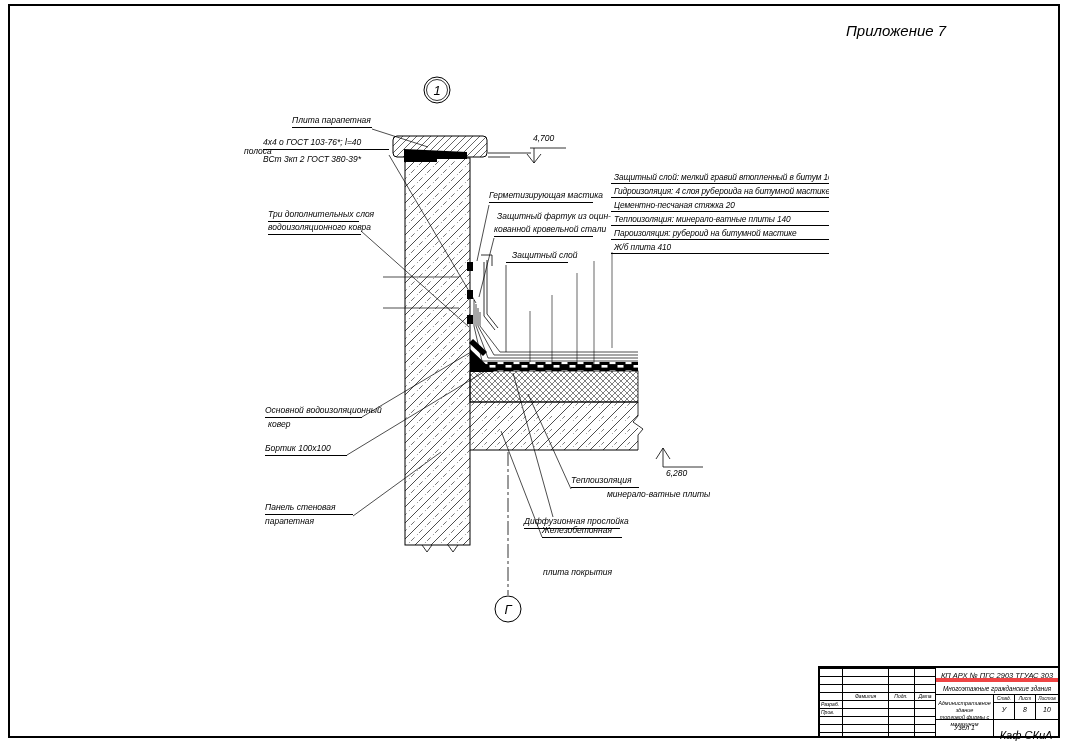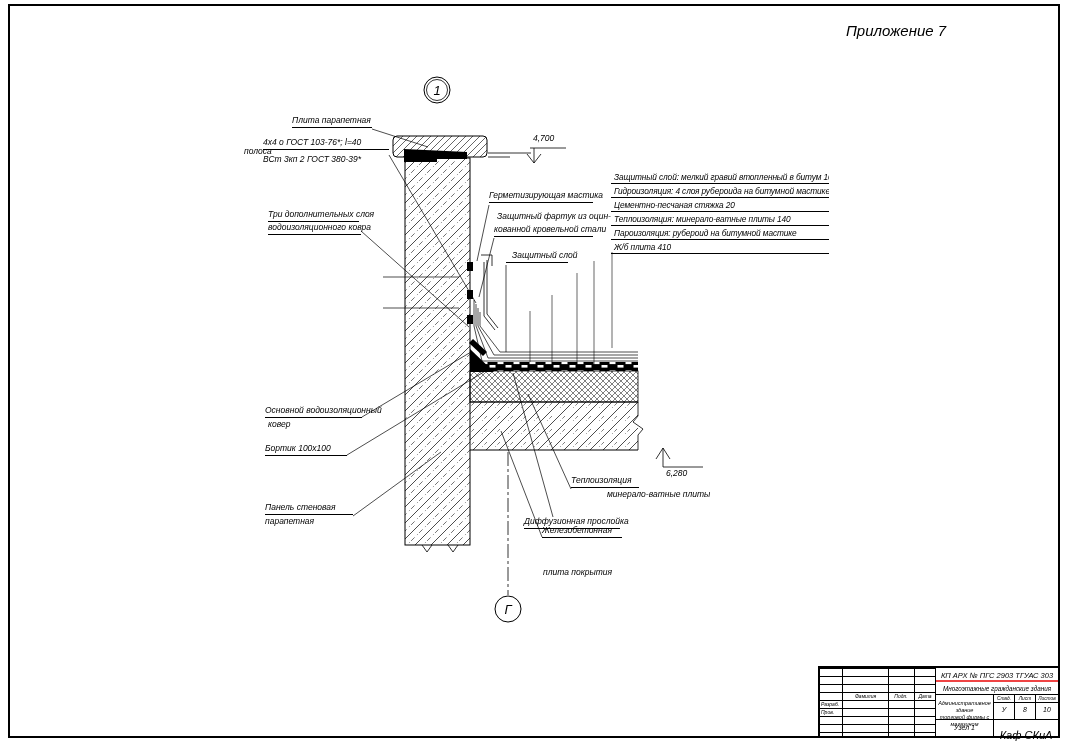--- a/index.html
+++ b/index.html
@@ -24,21 +24,21 @@
   .stamp{position:absolute;left:818px;top:666px;width:242px;height:72px;
          border:2px solid #000;box-sizing:border-box;background:#fff;}
   .stamp *{box-sizing:border-box;}
   .st-left{position:absolute;left:0;top:0;width:116px;height:68px;
            border-right:1px solid #000;
            background-image:repeating-linear-gradient(to bottom,#000 0 1px,transparent 1px 8px);}
   .st-vline{position:absolute;top:0;width:1px;height:68px;background:#000;}
   .st-txt{position:absolute;font:italic 5px "Liberation Sans",sans-serif;color:#000;
           white-space:nowrap;overflow:hidden;}
   .st-right{position:absolute;left:116px;top:0;width:122px;height:68px;}
-  .st-r1{position:absolute;left:0;top:0;width:122px;height:14px;border-bottom:2px solid #ef4444;
+  .st-r1{position:absolute;left:0;top:0;width:122px;height:14px;border-bottom:4px solid #ef4444;
          font:italic 7.5px "Liberation Sans",sans-serif;text-align:center;padding-top:3px;}
   .st-r2{position:absolute;left:0;top:14px;width:122px;height:13px;border-bottom:1px solid #000;
          font:italic 6.3px "Liberation Sans",sans-serif;text-align:center;padding-top:3px;}
   .st-obj{position:absolute;left:0;top:27px;width:58px;height:25px;border-bottom:1px solid #000;
           border-right:1px solid #000;font:italic 5.5px "Liberation Sans",sans-serif;
           text-align:center;padding-top:5px;line-height:1.3;}
   .st-col{position:absolute;top:27px;height:25px;border-right:1px solid #000;border-bottom:1px solid #000;}
   .st-colh{position:absolute;left:0;top:0;width:100%;height:8px;border-bottom:1px solid #000;
            font:italic 4.8px "Liberation Sans",sans-serif;text-align:center;padding-top:1px;}
   .st-colv{position:absolute;left:0;top:8px;width:100%;height:16px;

